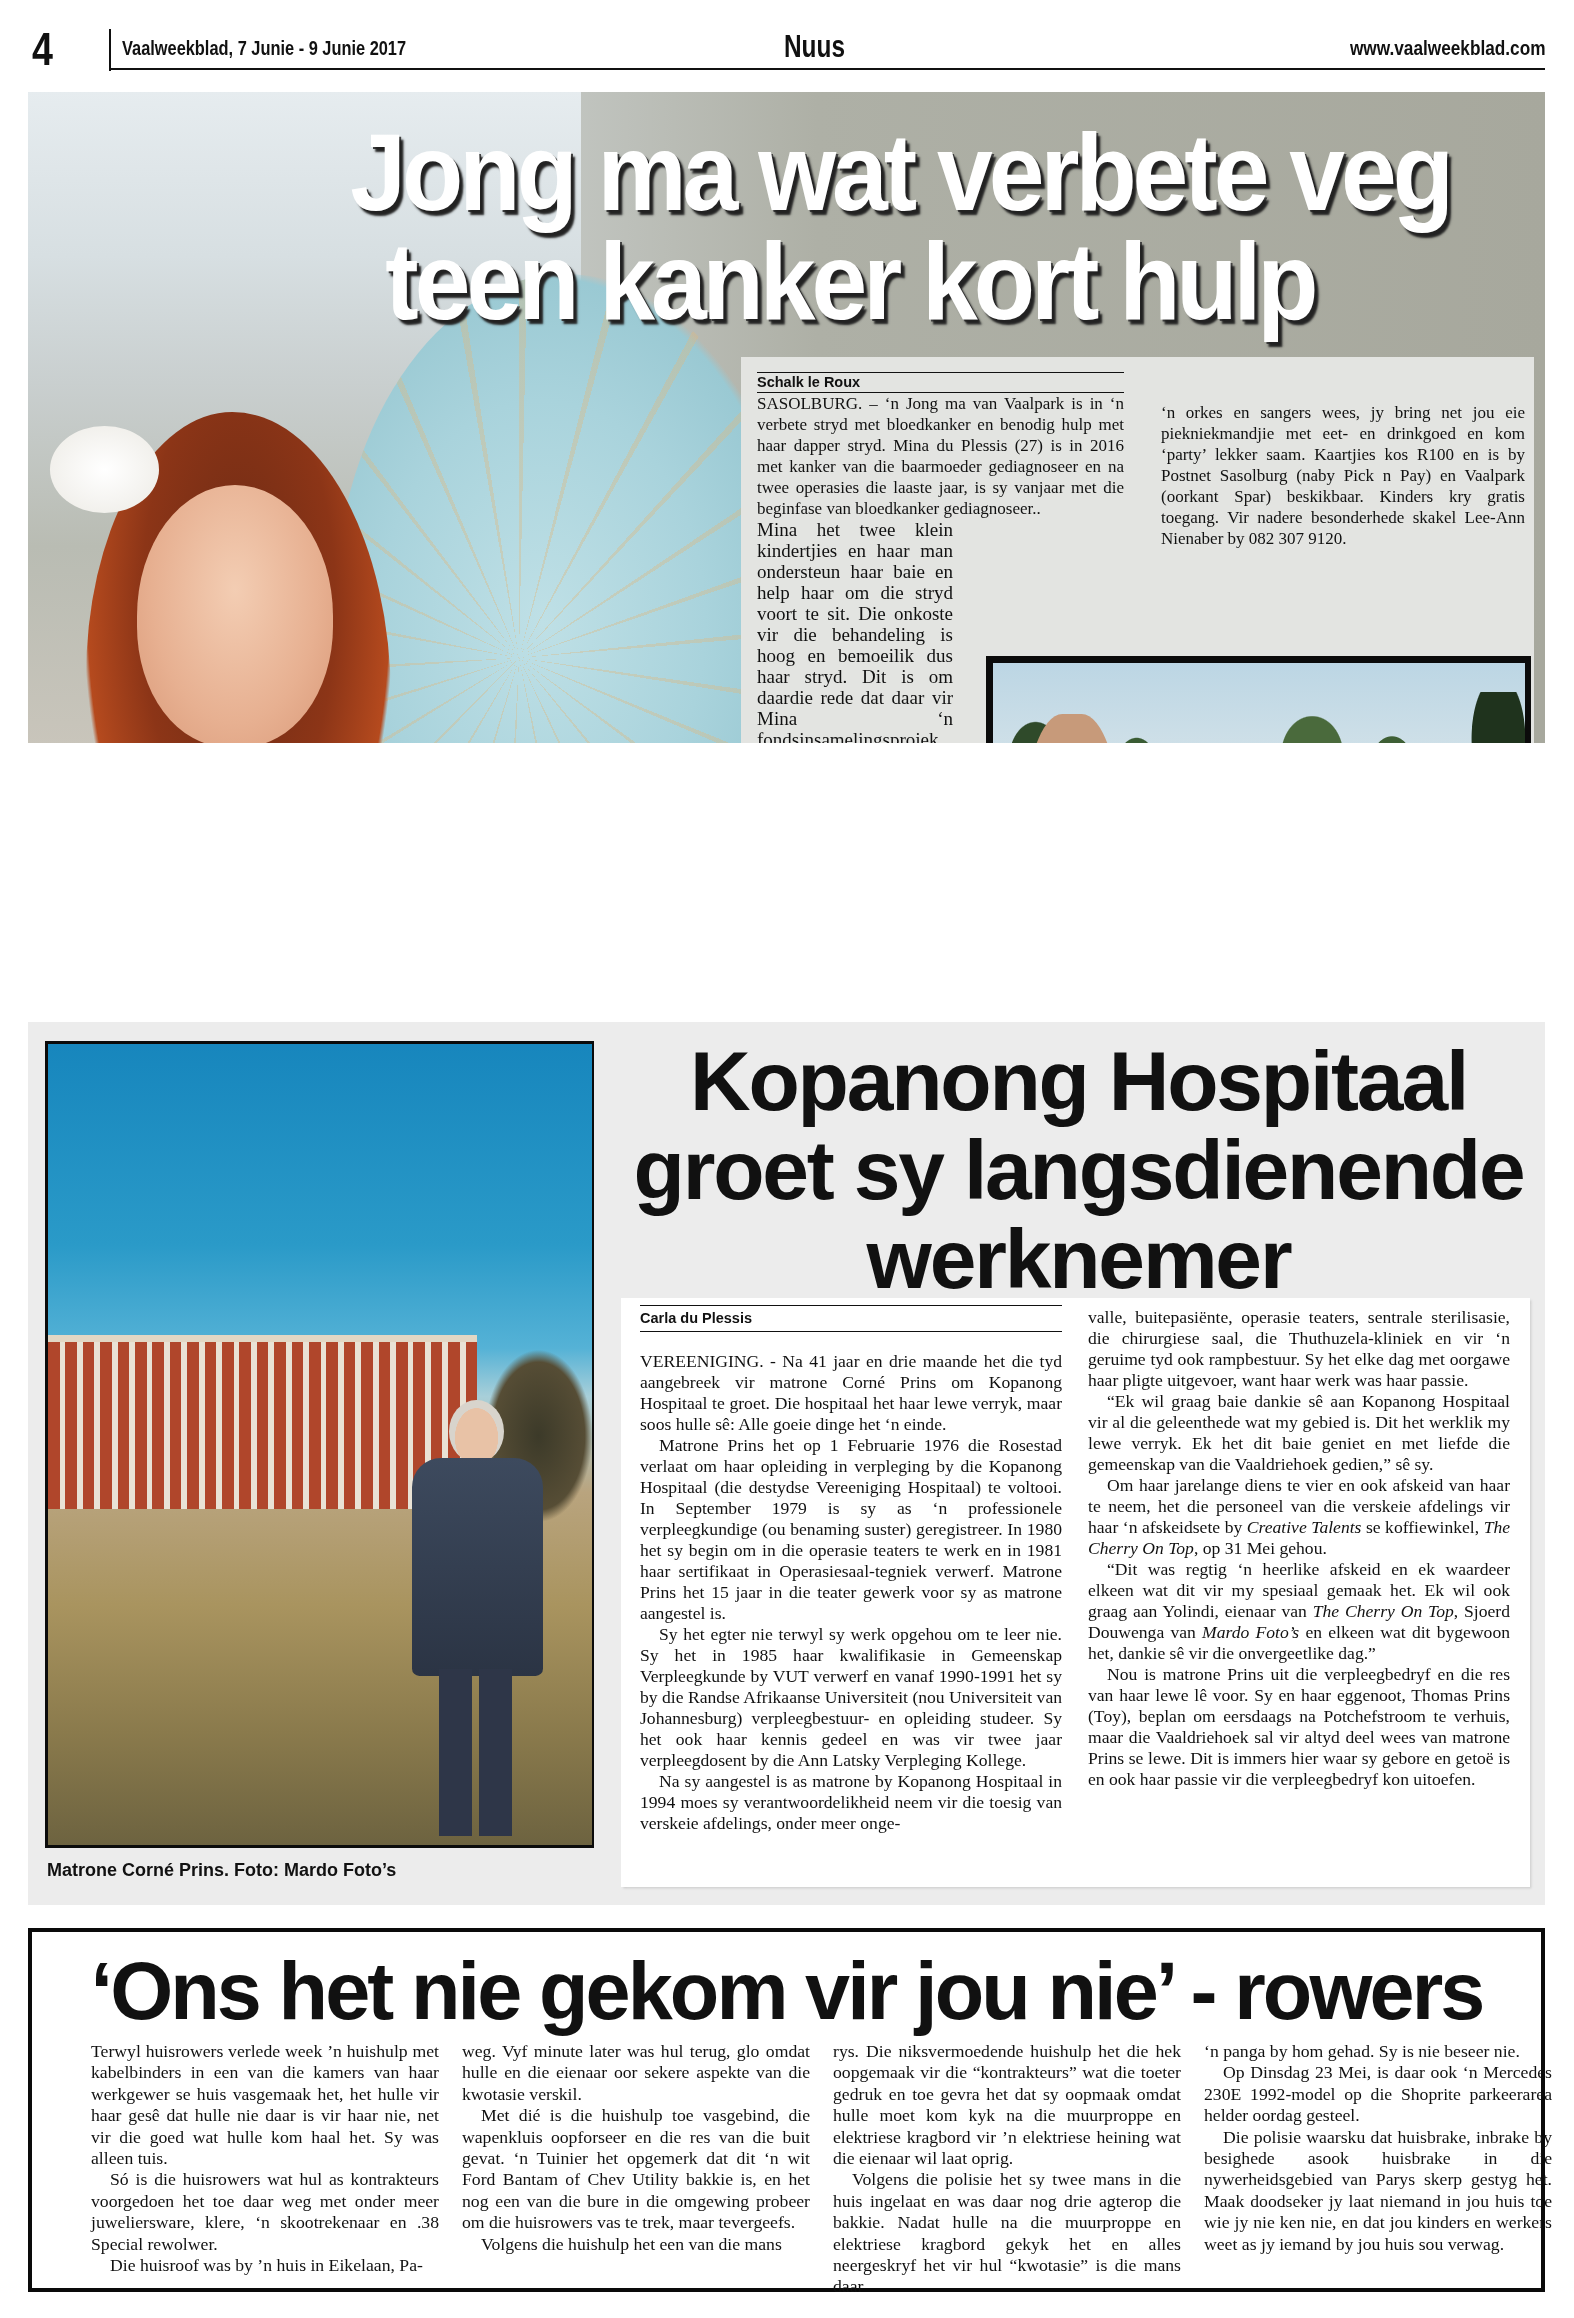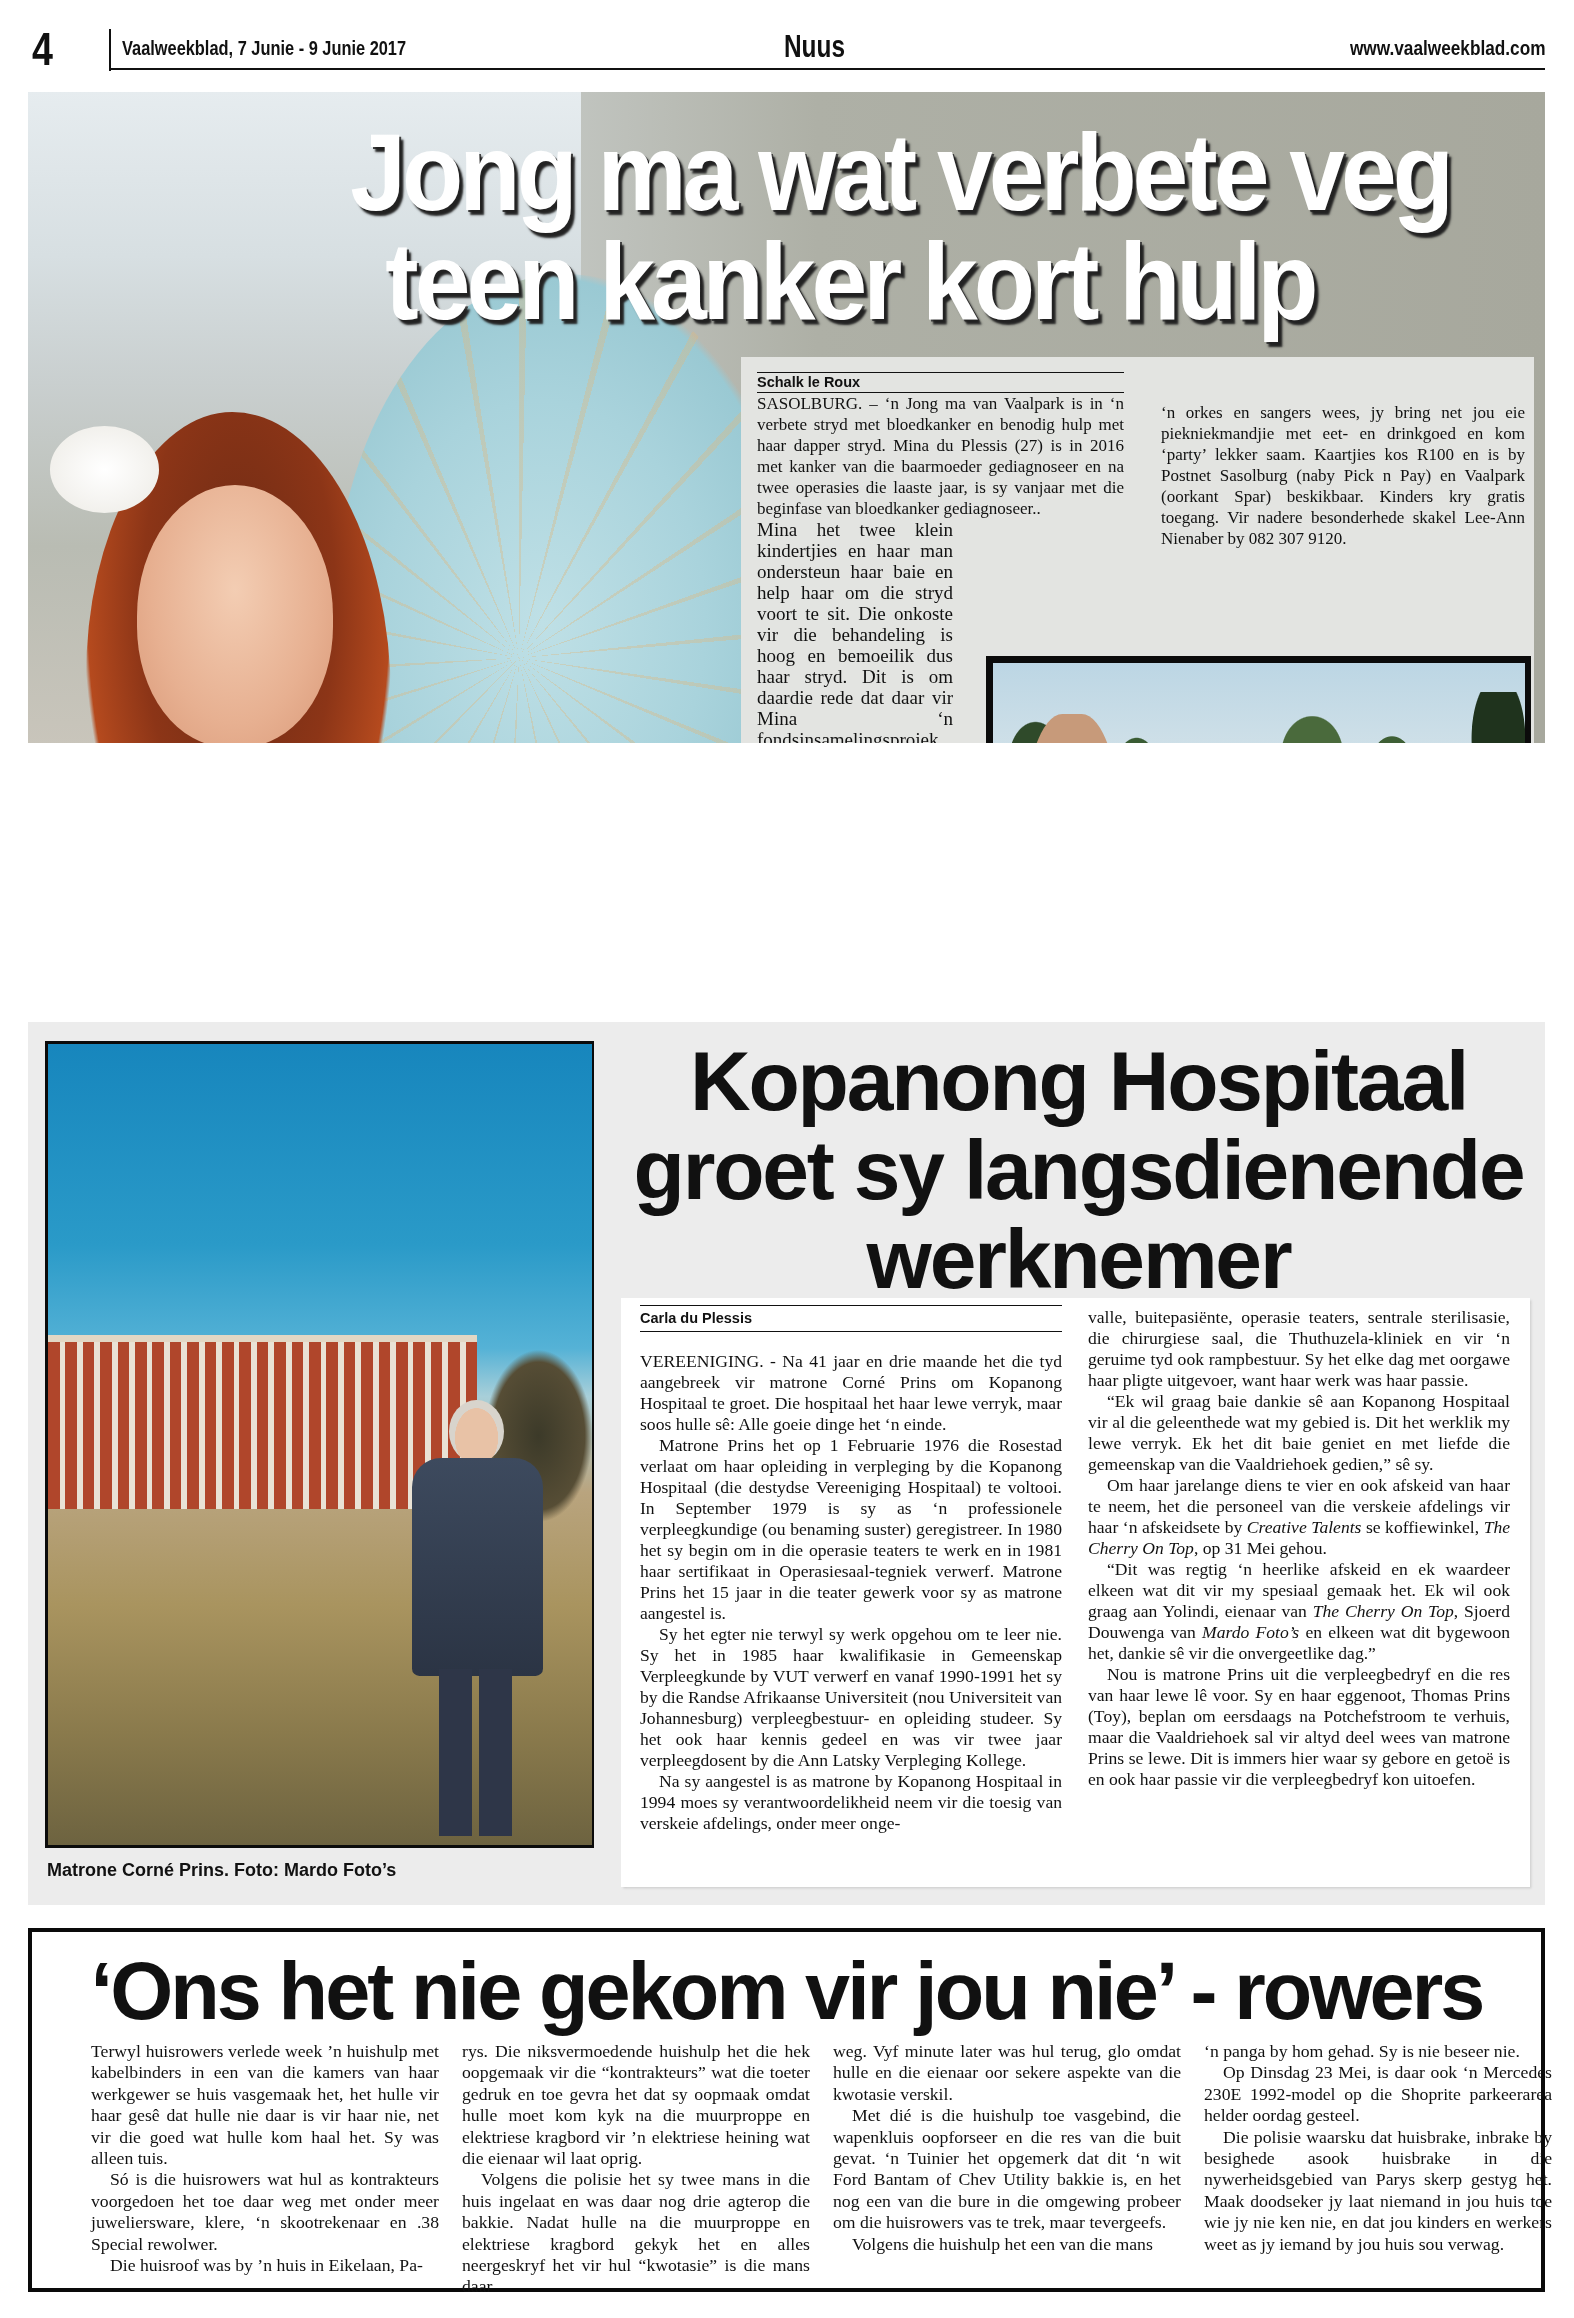--- a/index.html
+++ b/index.html
@@ -189,28 +189,28 @@
 
 <article class="story3">
   <h1 class="headline3">‘Ons het nie gekom vir jou nie’ - rowers</h1>
   <div class="s3-cols">
     <div class="s3-col">
       <p>Terwyl huisrowers verlede week ’n huishulp met kabelbinders in een van die kamers van haar werkgewer se huis vasgemaak het, het hulle vir haar gesê dat hulle nie daar is vir haar nie, net vir die goed wat hulle kom haal het. Sy was alleen tuis.</p>
       <p class="indent">Só is die huisrowers wat hul as kontrakteurs voorgedoen het toe daar weg met onder meer juweliersware, klere, ‘n skootrekenaar en .38 Special rewolwer.</p>
       <p class="indent">Die huisroof was by ’n huis in Eikelaan, Pa-</p>
     </div>
     <div class="s3-col">
-      <p>rys. Die niksvermoedende huishulp het die hek oopgemaak vir die “kontrakteurs” wat die toeter gedruk en toe gevra het dat sy oopmaak omdat hulle moet kom kyk na die muurproppe en elektriese kragbord vir ’n elektriese heining wat die eienaar wil laat oprig.</p>
-      <p class="indent">Volgens die polisie het sy twee mans in die huis ingelaat en was daar nog drie agterop die bakkie. Nadat hulle na die muurproppe en elektriese kragbord gekyk het en alles neergeskryf het vir hul “kwotasie” is die mans daar</p>
-    </div>
-    <div class="s3-col">
       <p>weg. Vyf minute later was hul terug, glo omdat hulle en die eienaar oor sekere aspekte van die kwotasie verskil.</p>
       <p class="indent">Met dié is die huishulp toe vasgebind, die wapenkluis oopforseer en die res van die buit gevat. ‘n Tuinier het opgemerk dat dit ‘n wit Ford Bantam of Chev Utility bakkie is, en het nog een van die bure in die omgewing probeer om die huisrowers vas te trek, maar tevergeefs.</p>
       <p class="indent">Volgens die huishulp het een van die mans</p>
     </div>
     <div class="s3-col">
+      <p>rys. Die niksvermoedende huishulp het die hek oopgemaak vir die “kontrakteurs” wat die toeter gedruk en toe gevra het dat sy oopmaak omdat hulle moet kom kyk na die muurproppe en elektriese kragbord vir ’n elektriese heining wat die eienaar wil laat oprig.</p>
+      <p class="indent">Volgens die polisie het sy twee mans in die huis ingelaat en was daar nog drie agterop die bakkie. Nadat hulle na die muurproppe en elektriese kragbord gekyk het en alles neergeskryf het vir hul “kwotasie” is die mans daar</p>
+    </div>
+    <div class="s3-col">
       <p>‘n panga by hom gehad. Sy is nie beseer nie.</p>
       <p class="indent">Op Dinsdag 23 Mei, is daar ook ‘n Mercedes 230E 1992-model op die Shoprite parkeerarea helder oordag gesteel.</p>
       <p class="indent">Die polisie waarsku dat huisbrake, inbrake by besighede asook huisbrake in die nywerheidsgebied van Parys skerp gestyg het. Maak doodseker jy laat niemand in jou huis toe wie jy nie ken nie, en dat jou kinders en werkers weet as jy iemand by jou huis sou verwag.</p>
     </div>
   </div>
 </article>
 
 
 </body></html>

